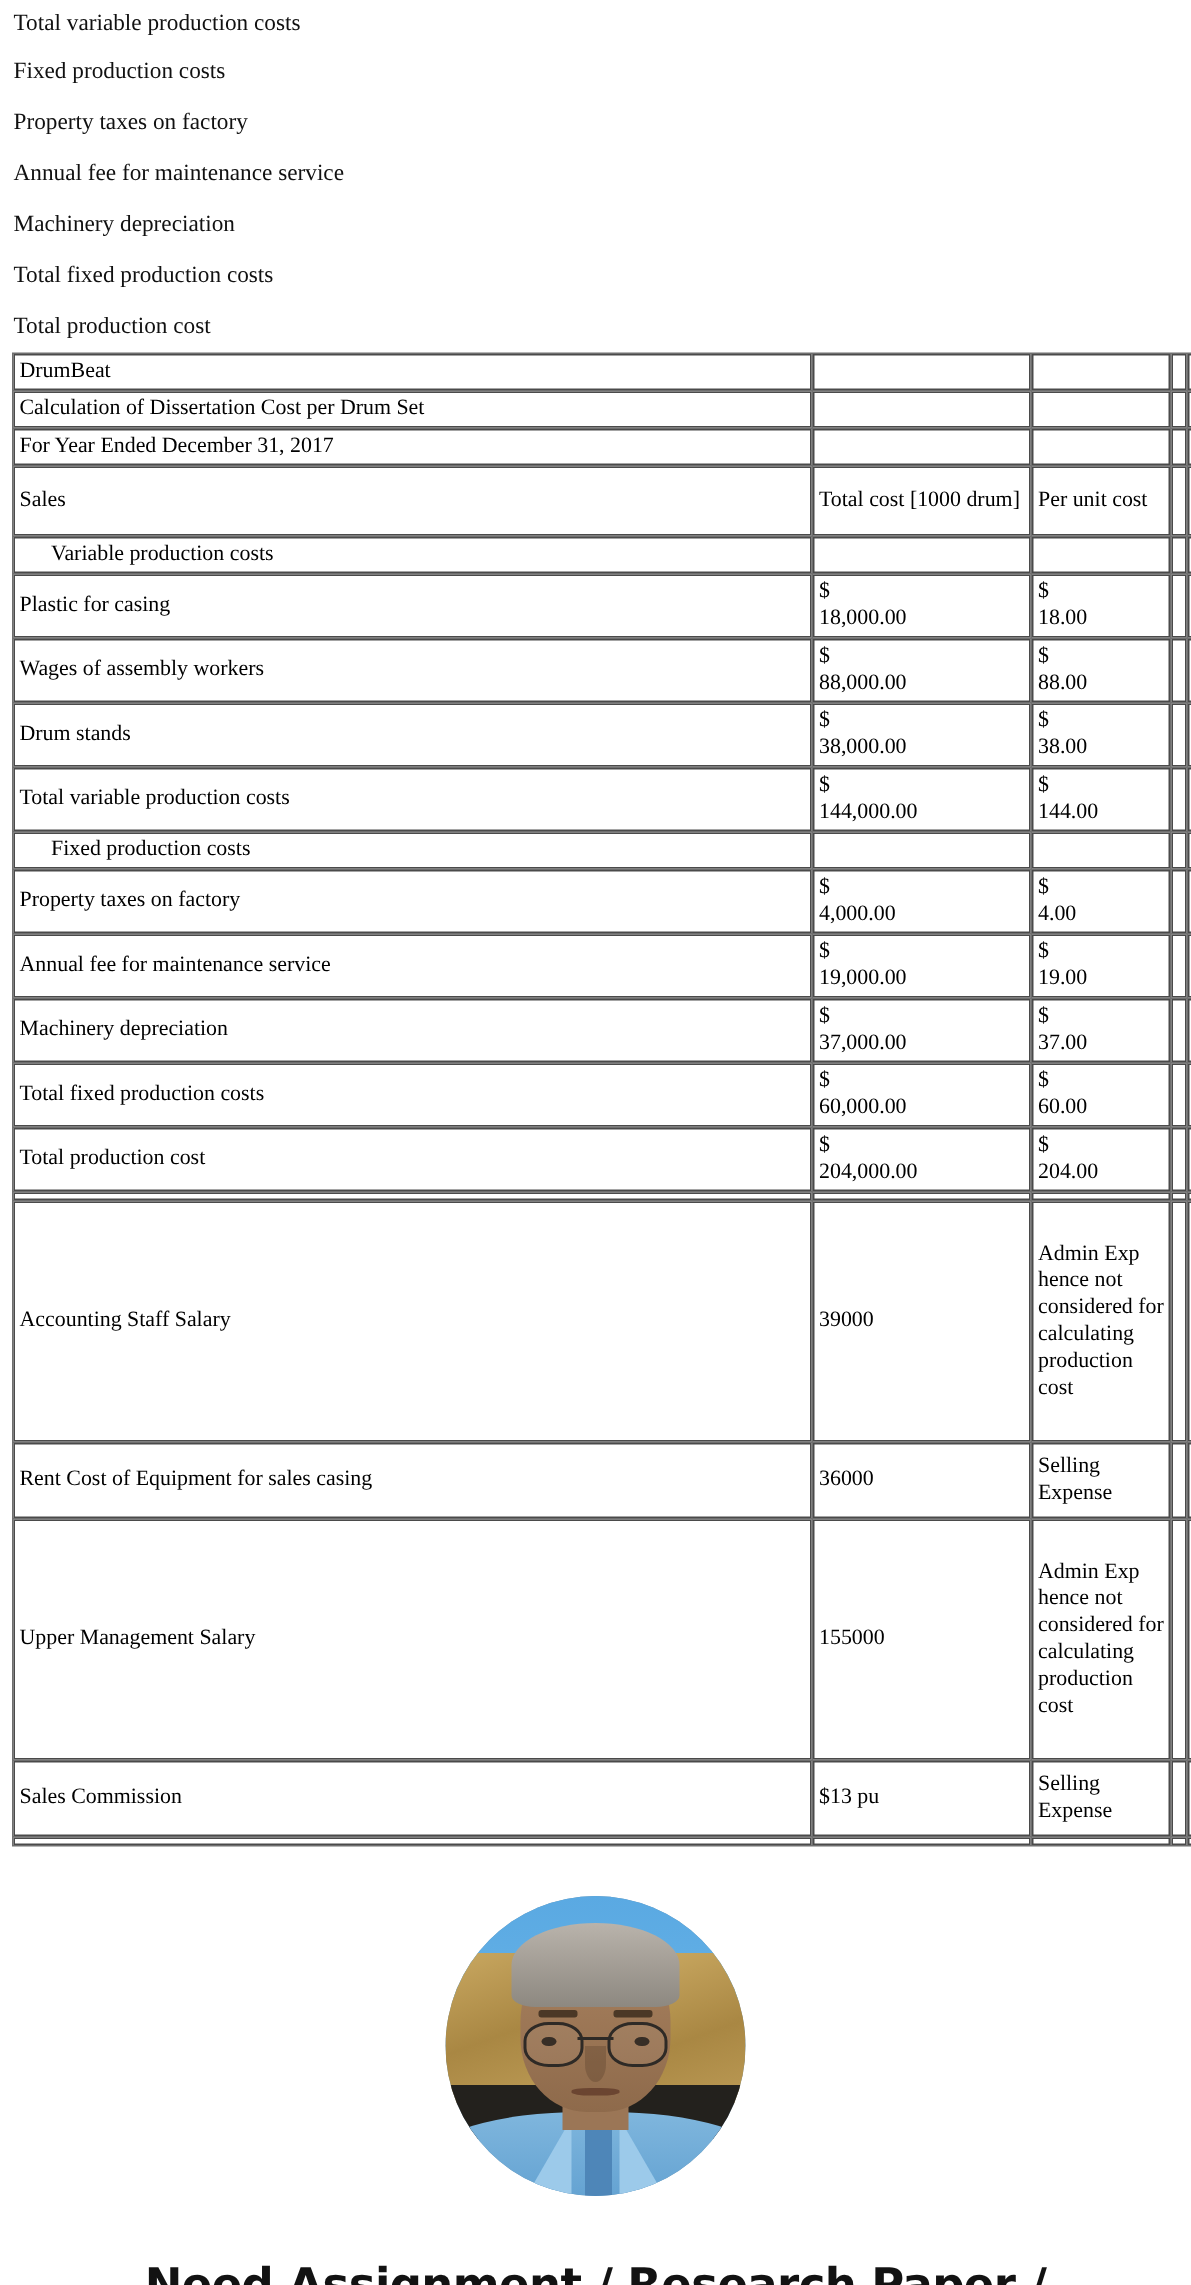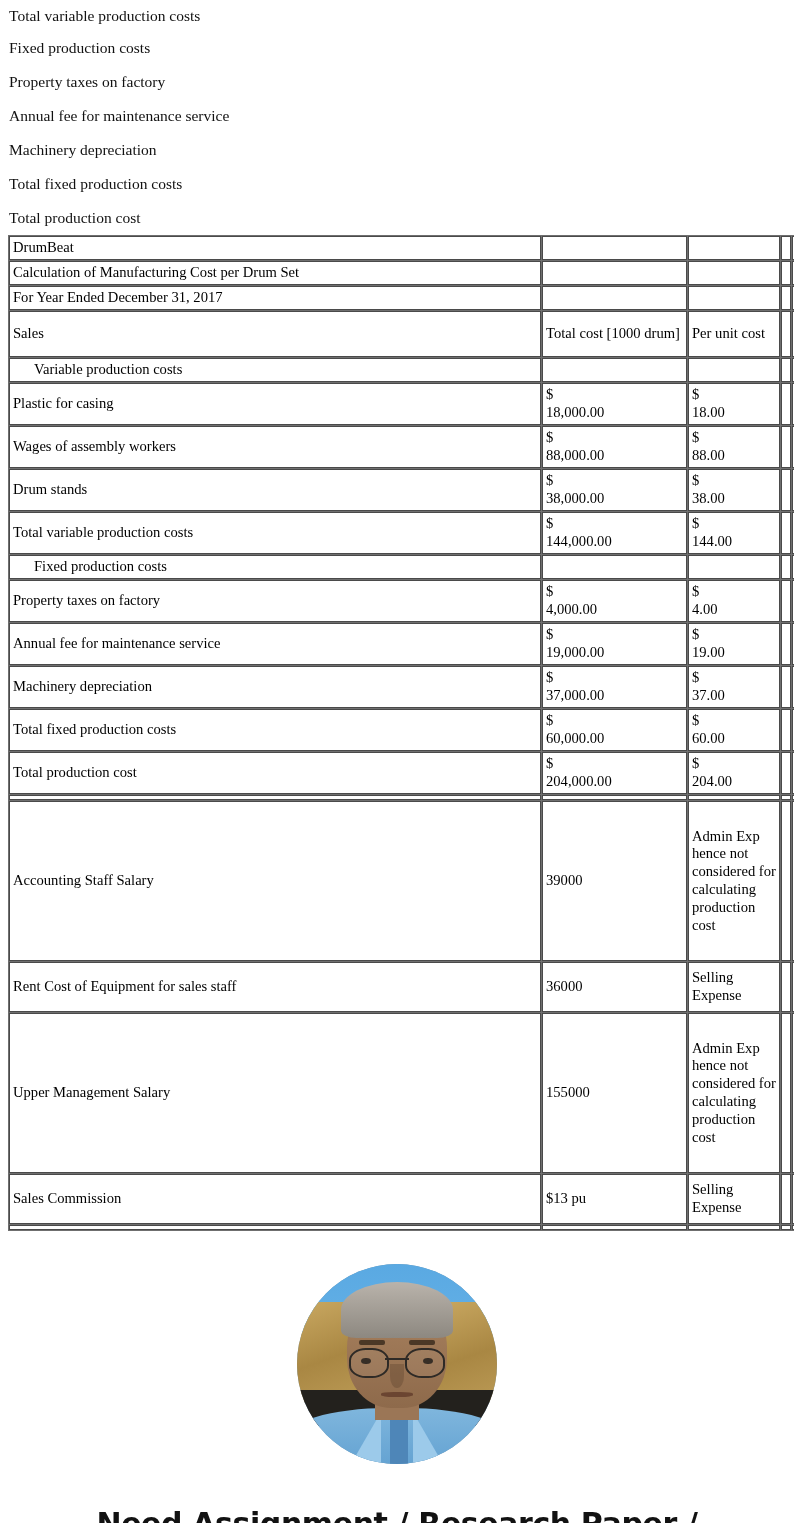--- a/index.html
+++ b/index.html
@@ -266,21 +266,21 @@
       <tr class="r-title">
         <td class="c-item">DrumBeat</td>
         <td class="c-total"></td>
         <td class="c-unit"></td>
         <td class="c-pad"></td>
         <td class="c-pad"></td>
 
       </tr>
 
       <tr class="r-title">
-        <td class="c-item">Calculation of Manufacturing Cost per Drum Set</td>
+        <td class="c-item">Calculation of Dissertation Cost per Drum Set</td>
         <td class="c-total"></td>
         <td class="c-unit"></td>
         <td class="c-pad"></td>
         <td class="c-pad"></td>
 
       </tr>
 
       <tr class="r-title">
         <td class="c-item">For Year Ended December 31, 2017</td>
         <td class="c-total"></td>
@@ -428,21 +428,21 @@
       <tr class="r-tall">
         <td class="c-item">Accounting Staff Salary</td>
         <td class="c-total plain-num">39000</td>
         <td class="c-unit note">Admin Exp hence not considered for calculating production cost</td>
         <td class="c-pad"></td>
         <td class="c-pad"></td>
 
       </tr>
 
       <tr class="r-mid">
-        <td class="c-item">Rent Cost of Equipment for sales staff</td>
+        <td class="c-item">Rent Cost of Equipment for sales casing</td>
         <td class="c-total plain-num">36000</td>
         <td class="c-unit note">Selling Expense</td>
         <td class="c-pad"></td>
         <td class="c-pad"></td>
 
       </tr>
 
       <tr class="r-tall">
         <td class="c-item">Upper Management Salary</td>
         <td class="c-total plain-num">155000</td>

